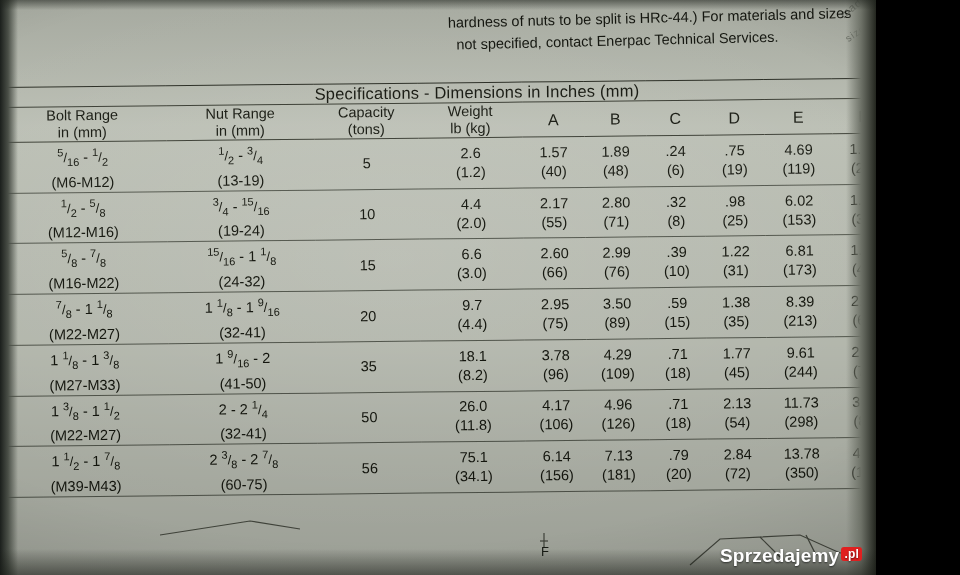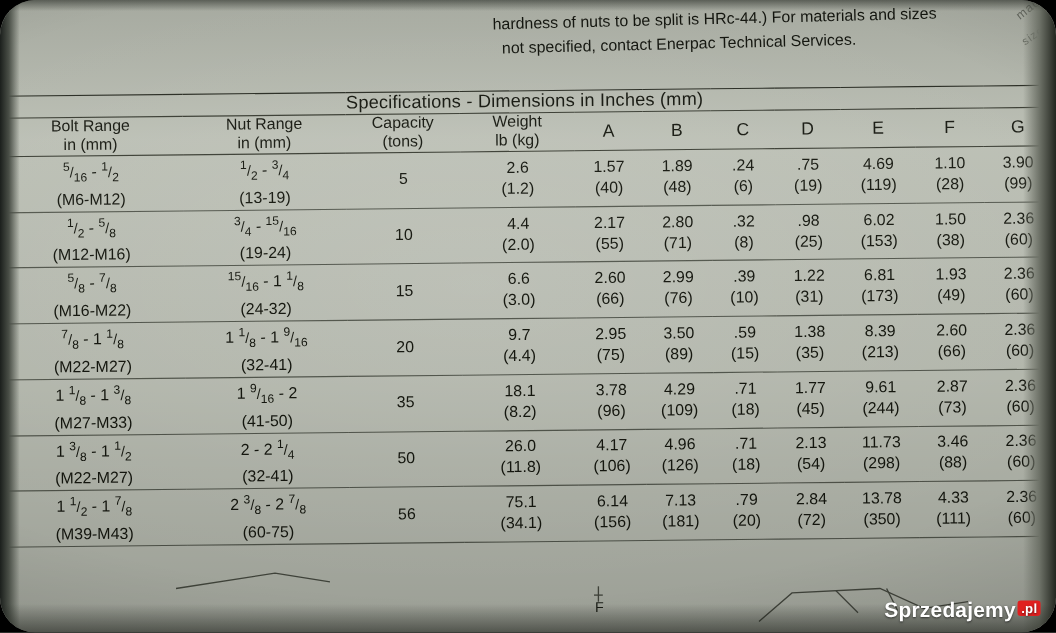--- a/index.html
+++ b/index.html
@@ -8,28 +8,27 @@
     background: #000;
   }
   body {
     width: 960px;
     height: 575px;
     overflow: hidden;
     font-family: "Liberation Sans", sans-serif;
   }
   #page {
     position: relative;
-    width: 960px;
+    width: 876px;
     height: 575px;
     background: #b9bdb2;
     overflow: hidden;
     
     background-image:
       radial-gradient(ellipse 120% 90% at 45% 45%, rgba(255,255,255,0.10) 0%, rgba(0,0,0,0.00) 55%, rgba(0,0,0,0.22) 100%);
-    border-radius: 32px;
   }
   
   .edge-left {
     position: absolute; left: 0; top: 0; width: 18px; height: 575px;
     background: linear-gradient(to right, #1b1f1c 0%, #4a4f47 45%, rgba(150,155,145,0) 100%);
     z-index: 6; pointer-events: none;
   }
   .edge-right {
     position: absolute; right: 0; top: 0; width: 30px; height: 575px;
     background: linear-gradient(to left, #23261f 0%, #6e7268 50%, rgba(150,155,145,0) 100%);

